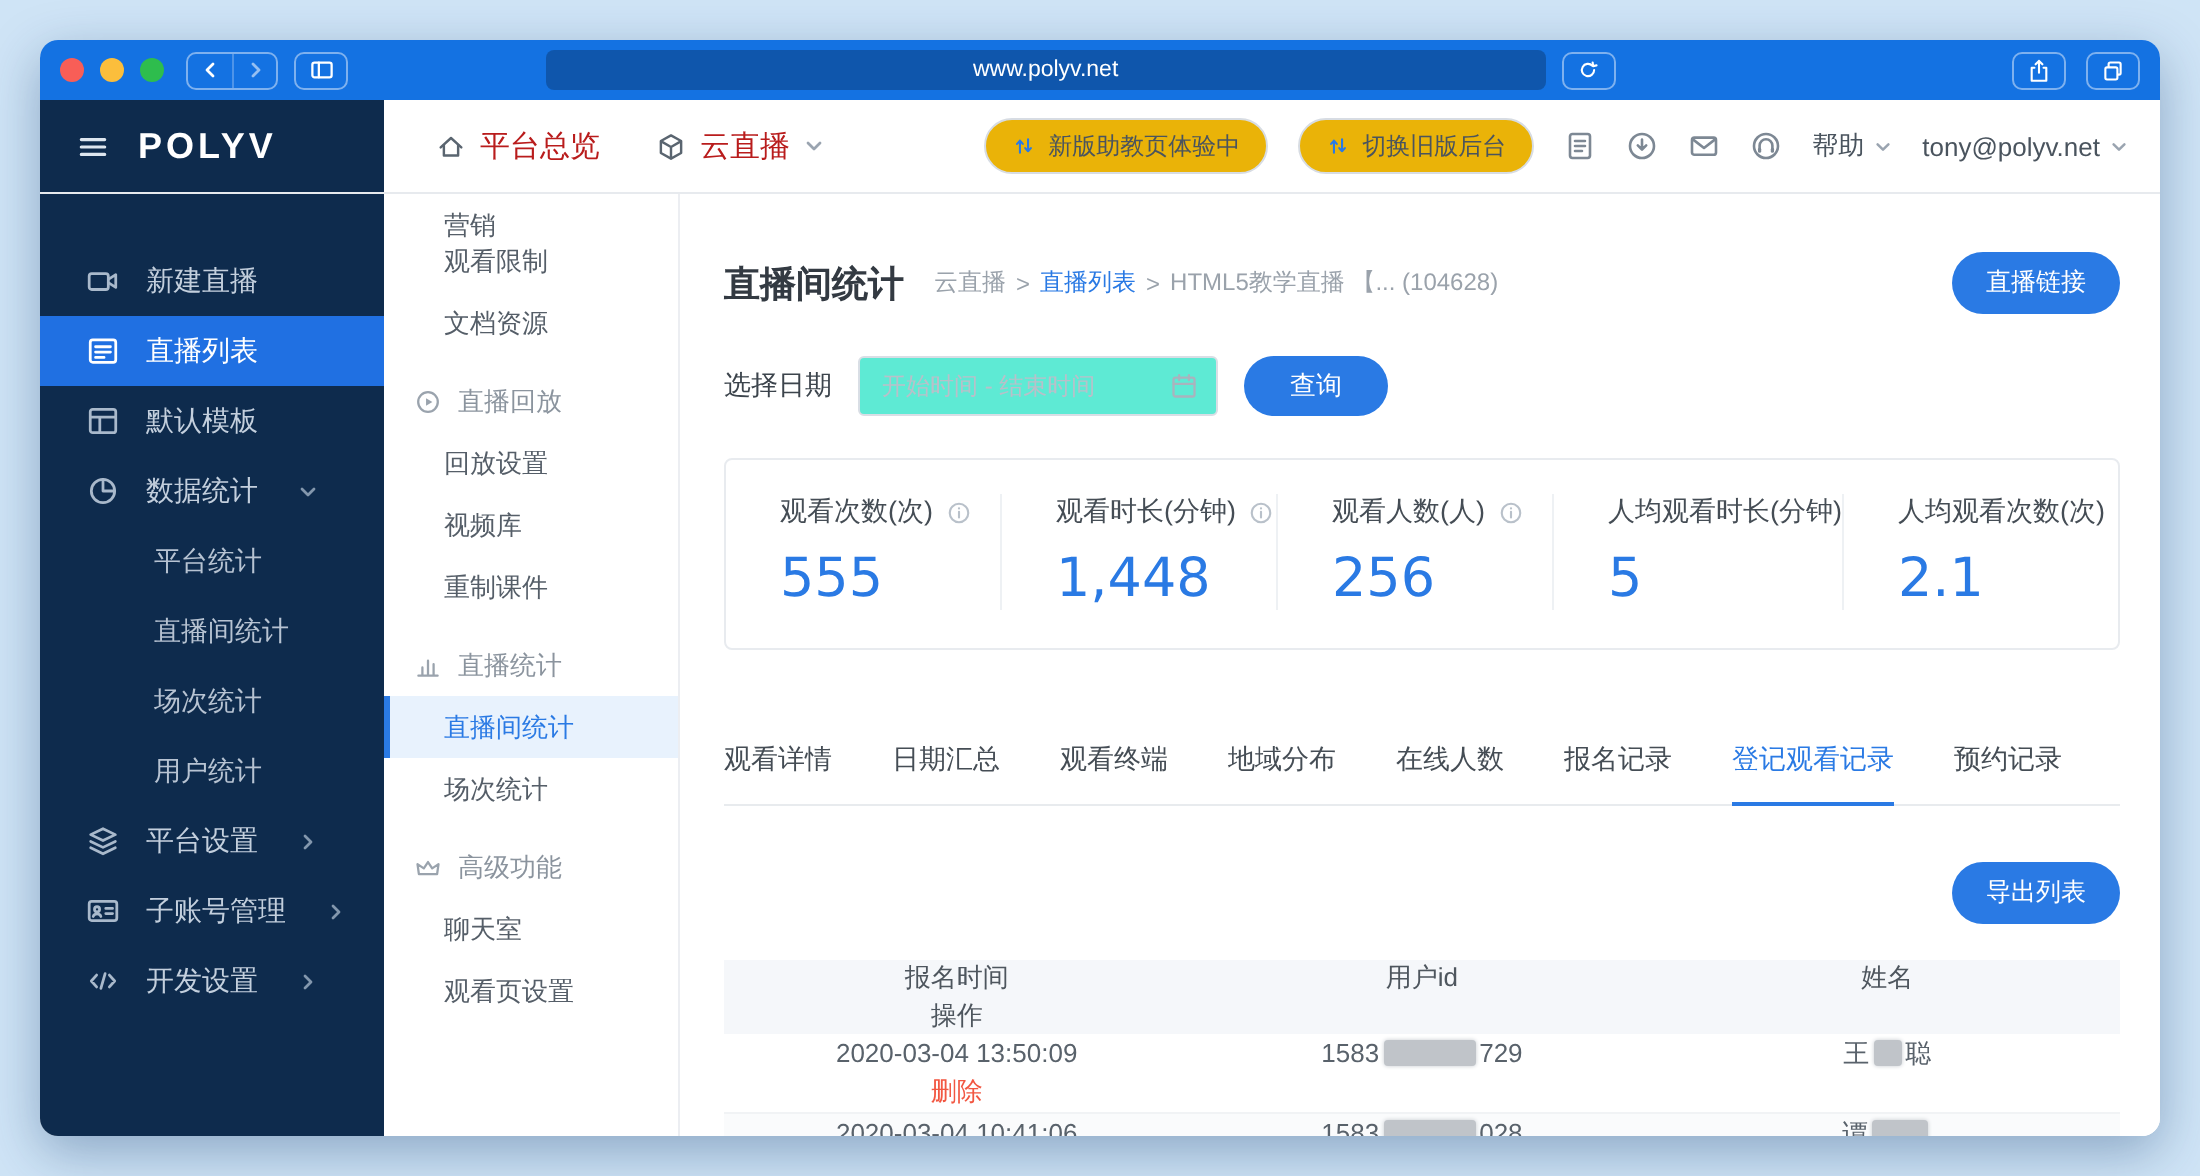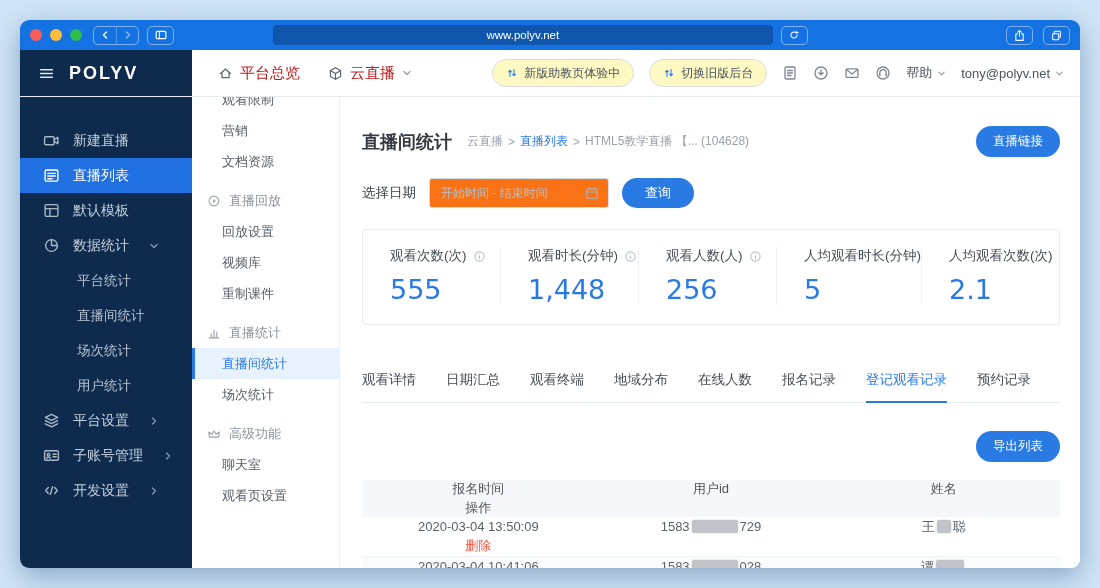--- a/index.html
+++ b/index.html
@@ -30,21 +30,21 @@
   .chrome-right { display:flex; gap:10px; }
 
   
   .app-header { flex:0 0 47px; display:flex; background:#fff; border-bottom:1px solid #e7eaee; }
   .logo-zone { flex:0 0 172px; background:#0e2b4d; display:flex; align-items:center; gap:14px; padding-left:18px; color:#dde6ef; }
   .logo-text { font-size:18px; font-weight:bold; letter-spacing:2px; color:#fff; }
   .header-main { flex:1; display:flex; align-items:center; padding:0 16px 0 26px; gap:28px; }
   .hm-item { display:flex; align-items:center; gap:7px; font-size:15px; color:#b91c1c; cursor:default; }
   .chev { color:#9aa4b0; display:flex; }
   .header-right { margin-left:auto; display:flex; align-items:center; gap:15px; }
-  .pill-btn { display:flex; align-items:center; gap:6px; border:1px solid #d7dce3; border-radius:15px; height:28px; padding:0 13px; font-size:12px; color:#4a545e; background:#fef9c3; white-space:nowrap; }
+  .pill-btn { display:flex; align-items:center; gap:6px; border:1px solid #d7dce3; border-radius:15px; height:28px; padding:0 13px; font-size:12px; color:#4a545e; background:#eab308; white-space:nowrap; }
   .pill-btn .swap { color:#2a7ae4; display:flex; }
   .hicon { color:#7d8894; display:flex; }
   .help, .account { display:flex; align-items:center; gap:5px; font-size:13px; color:#4a545e; white-space:nowrap; }
 
   
   .app-body { flex:1; display:flex; min-height:0; }
 
   .sidebar { flex:0 0 172px; background:#0e2b4d; padding-top:26px; color:#c3cfdd; overflow:hidden; }
   .side-item { height:35px; display:flex; align-items:center; gap:13px; padding-left:22px; font-size:14px; }
   .side-item .sicon { display:flex; width:18px; justify-content:center; color:#a9b9cb; }
@@ -65,21 +65,21 @@
 
   .title-row { margin-top:29px; display:flex; align-items:center; }
   .page-title { font-size:18px; font-weight:bold; color:#333a42; }
   .crumb { margin-left:15px; font-size:12px; color:#9aa2ab; display:flex; gap:5px; align-items:center; white-space:nowrap; }
   .crumb .link { color:#2a7ae4; }
   .btn-primary { background:#2a7ae4; color:#fff; border:none; border-radius:16px; font-size:12.5px; padding:7px 17px; font-family:inherit; cursor:pointer; }
   .live-link { margin-left:auto; }
 
   .date-row { margin-top:21px; display:flex; align-items:center; gap:13px; }
   .date-label { font-size:13.5px; color:#3c444c; }
-  .date-input { width:180px; height:30px; border:1px solid #d9dee5; border-radius:3px; display:flex; align-items:center; padding:0 9px; gap:6px; background:#f97316; }
+  .date-input { width:180px; height:30px; border:1px solid #d9dee5; border-radius:3px; display:flex; align-items:center; padding:0 9px; gap:6px; background:#5eead4; }
   .date-input input { border:none; outline:none; flex:1; font-size:12px; color:#444; font-family:inherit; min-width:0; background:transparent; }
   .date-input input::placeholder { color:#b9c0c9; }
   .cal { color:#aab3bd; display:flex; }
   .query { padding:6px 23px; font-size:13px; }
 
   .stats-card { margin-top:21px; border:1px solid #e8ebef; border-radius:4px; display:flex; padding:17px 0 19px; }
   .stat { flex:1; padding-left:27px; }
   .stat + .stat { border-left:1px solid #eef1f4; }
   .stat-top { display:flex; align-items:center; gap:6px; font-size:13.5px; color:#454d55; white-space:nowrap; }
   .info { color:#b9c1ca; display:flex; }
@@ -351,22 +351,22 @@
           <span>开发设置</span>
           <span class="schev">
               <svg width="10" height="10" viewBox="0 0 10 10" fill="none" stroke="currentColor" stroke-width="1.4" stroke-linecap="round" stroke-linejoin="round">
                 <path d="M3.5 2l3 3-3 3"></path>
               </svg>
             </span>
         </div>
       </nav>
 
       <nav class="subnav">
+        <div class="sub-item">营销</div>
         <div class="sub-item clip">观看限制</div>
-        <div class="sub-item">营销</div>
         <div class="sub-item">文档资源</div>
         <div class="sub-group">
           <span class="gicon">
               <svg width="14" height="14" viewBox="0 0 16 16" fill="none" stroke="currentColor" stroke-width="1.3">
                 <circle cx="8" cy="8" r="5.6"></circle>
                 <path d="M6.9 5.9v4.2L10.5 8z" fill="currentColor" stroke="none"></path>
               </svg>
             </span>
           <span>直播回放</span>
         </div>

